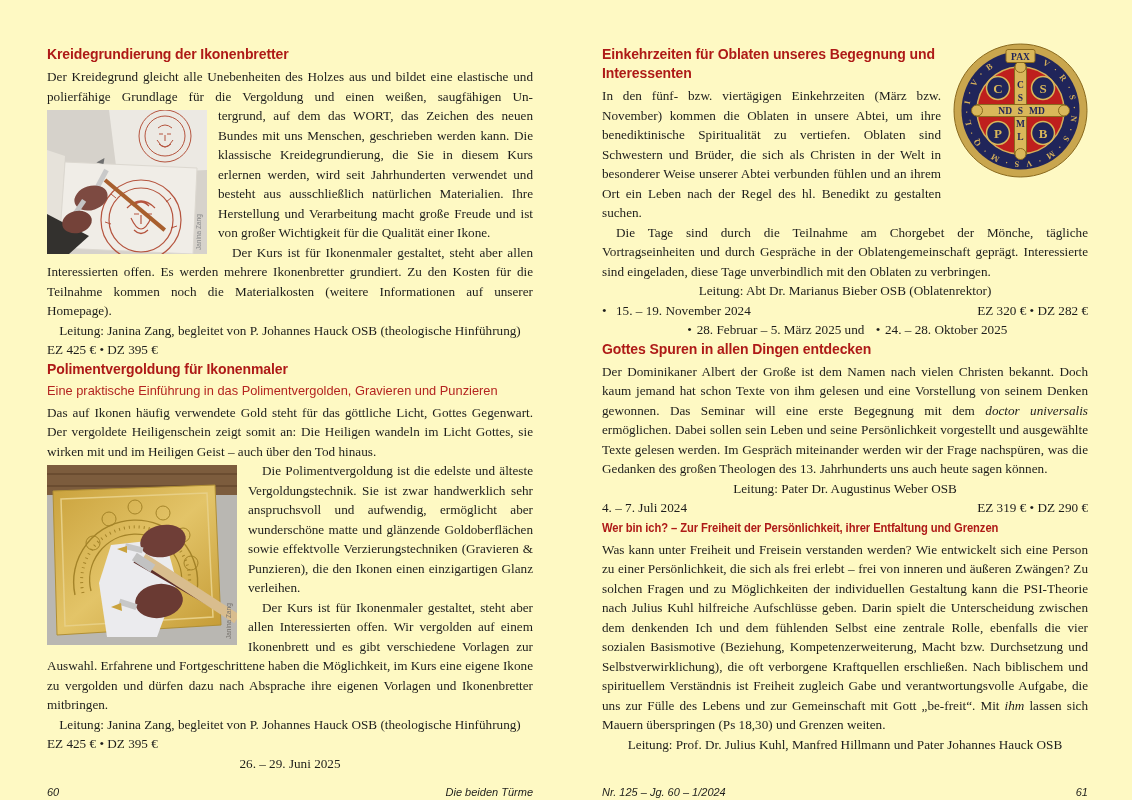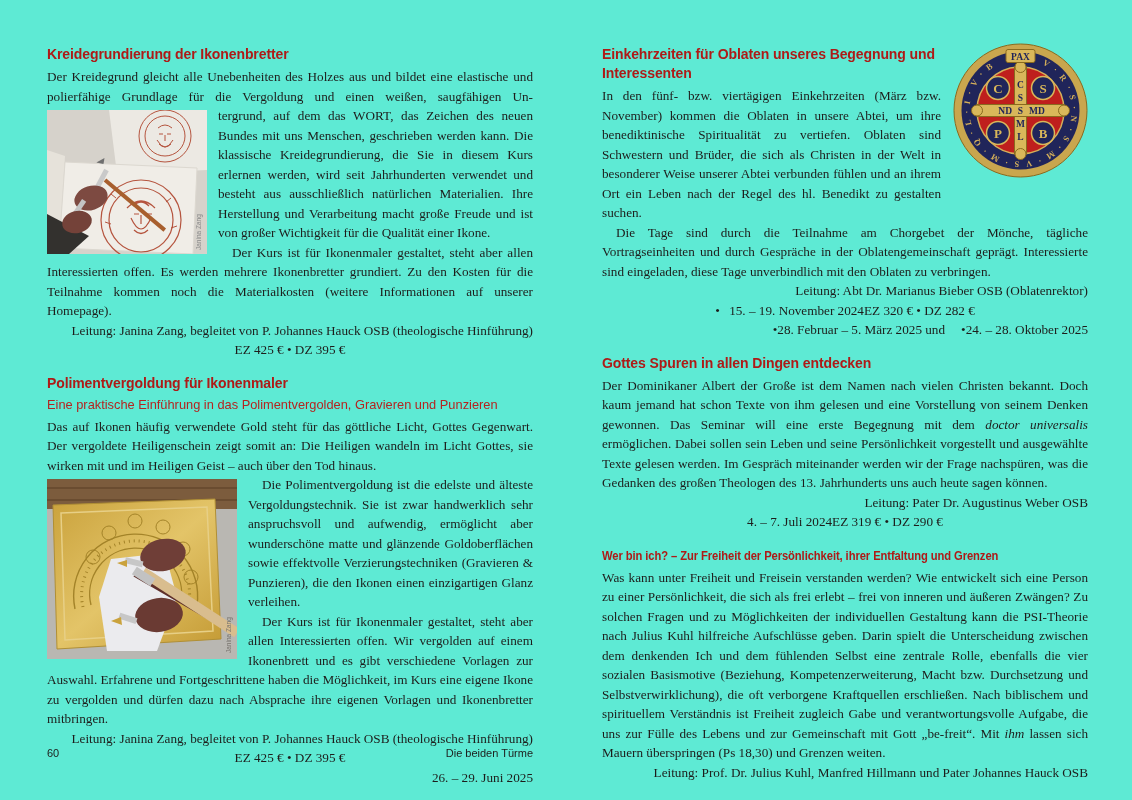--- a/index.html
+++ b/index.html
@@ -1,45 +1,45 @@
 <!DOCTYPE html>
 <html lang="de"><head>
 <meta charset="utf-8">
 <style>
   html,body{margin:0;padding:0;background:#ffffff;}
-  #canvas{position:relative;width:1132px;height:800px;background:#5eead4;overflow:hidden;
+  #canvas{position:relative;width:1132px;height:800px;background:#fef9c3;overflow:hidden;
           font-family:"Liberation Serif", serif;color:#1d1d1b;}
   .col{position:absolute;top:45px;width:486px;}
   .col-left{left:47px;}
   .col-right{left:602px;}
 
   .sec{margin:0;}
-  .sec + .sec{margin-top:14px;}
+  .sec + .sec{}
 
   .sec-title{font-family:"Liberation Sans", sans-serif;font-weight:bold;font-size:14px;
              line-height:19px;color:#ae1a17;margin:0 0 3px 0;letter-spacing:-0.1px;}
   .sec-subtitle{font-family:"Liberation Sans", sans-serif;font-weight:normal;font-size:13.5px;
              line-height:18px;color:#b42420;margin:0 0 3px 0;
              transform:scaleX(.95);transform-origin:left center;white-space:nowrap;}
   .title-tight{transform:scaleX(.83);transform-origin:left center;white-space:nowrap;font-size:13.5px;}
 
   .body-p{margin:0;font-size:13.2px;line-height:19.5px;text-align:justify;}
   .body-p.last-justify{text-align-last:justify;}
   .ind{text-indent:14px;}
-  .meta{margin:0;font-size:13.2px;line-height:19.5px;text-align:right;}
-  .row{display:flex;justify-content:center;font-size:13.2px;line-height:19.5px;}
+  .meta{margin:0;font-size:13.2px;line-height:19.5px;text-align:center;}
+  .row{display:flex;justify-content:space-between;font-size:13.2px;line-height:19.5px;}
   .row .price{white-space:nowrap;}
   .bullet{display:inline-block;width:14px;}
   .flow::after{content:"";display:block;clear:both;}
 
   .photo-left{float:left;margin:4px 11px 4px 0;display:block;}
   .medal-right{float:right;margin:-2px 0 8px 12px;display:block;}
 
-  .footer{position:absolute;top:747px;width:486px;display:flex;justify-content:space-between;
-          font-family:"Liberation Sans", sans-serif;font-size:11px;color:#1d1d1b;}
+  .footer{position:absolute;top:786px;width:486px;display:flex;justify-content:space-between;
+          font-family:"Liberation Sans", sans-serif;font-size:11px;color:#1d1d1b;font-style:italic;}
   .footer.f-left{left:47px;}
   .footer.f-right{left:602px;}
   i{font-style:italic;}
 </style>
 </head>
 <body>
 
 <div id="canvas">
 
   <div class="col col-left">
@@ -216,14 +216,18 @@
       <h2 class="sec-title title-tight">Wer bin ich? – Zur Freiheit der Persönlichkeit, ihrer Entfaltung und Grenzen</h2>
       <p class="body-p"><span>Was kann unter Freiheit und Freisein verstanden werden? Wie entwickelt sich eine Person zu einer Persönlichkeit, die sich als frei erlebt – frei von inneren und äußeren Zwängen? Zu solchen Fragen und zu Möglichkeiten der individuellen Gestaltung kann die PSI-Theorie nach Julius Kuhl hilfreiche Aufschlüsse geben. Darin spielt die Unterscheidung zwischen dem denkenden Ich und dem fühlenden Selbst eine zentrale Rolle, ebenfalls die vier sozialen Basismotive (Beziehung, Kompetenzerweiterung, Macht bzw. Durchsetzung und Selbstverwirklichung), die oft verborgene Kraftquellen erschließen. Nach biblischem und spirituellem Verständnis ist Freiheit zugleich Gabe und verantwortungsvolle Aufgabe, die uns zur Fülle des Lebens und zur Gemeinschaft mit Gott „be-freit“. Mit </span><i>ihm</i><span> lassen sich Mauern überspringen (Ps 18,30) und Grenzen weiten.</span></p>
       <p class="meta">Leitung: Prof. Dr. Julius Kuhl, Manfred Hillmann und Pater Johannes Hauck OSB</p>
     </div>
   </div>
 
   <div class="footer f-left">
     <span>60</span>
     <span>Die beiden Türme</span>
   </div>
+  <div class="footer f-right">
+    <span>Nr. 125 – Jg. 60 – 1/2024</span>
+    <span>61</span>
+  </div>
 
 </div>
 
 </body></html>

